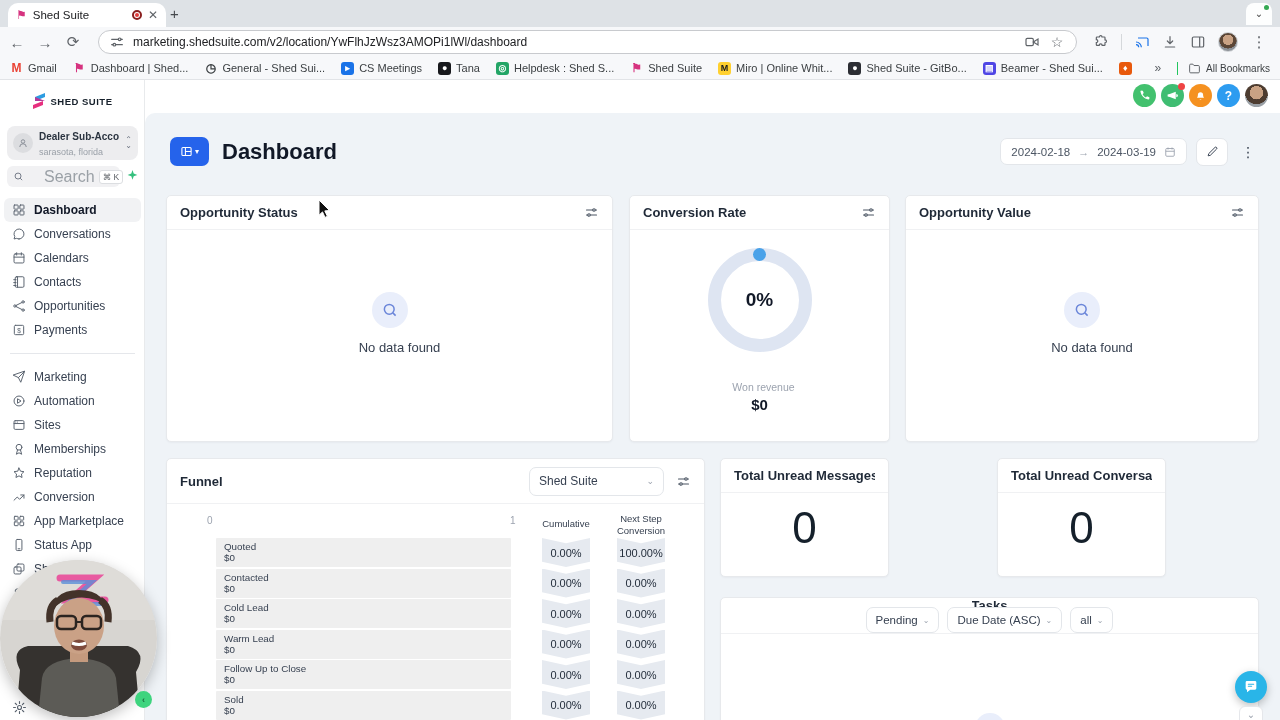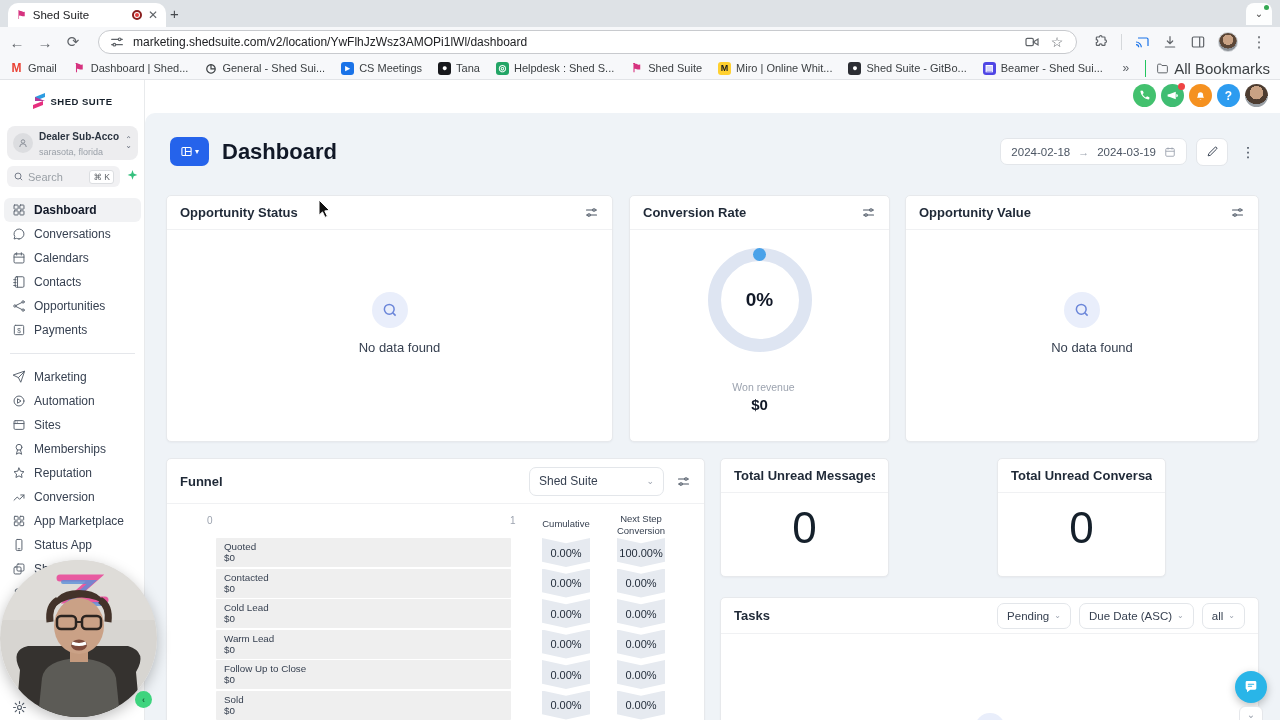--- a/index.html
+++ b/index.html
@@ -25,21 +25,21 @@
   .tb-right { display:flex; align-items:center; gap:12px; padding-right:4px; }
   .cast-blue { color:#1a73e8; }
   .avatar-sm { width:20px; height:20px; border-radius:50%; background:radial-gradient(circle at 50% 38%, #c9a284 0 36%, #5b4636 37% 60%, #8c9197 61%); border:1px solid #d0d3d6; }
   .sep { width:1px; height:16px; background:#d5d8db; }
 
   .bookmarks { position:absolute; left:0; top:57px; width:1280px; height:23px; background:#f7f8fa; border-bottom:1px solid #e2e4e7; display:flex; align-items:center; padding:0 10px; gap:16px; }
   .bm-scroll { display:flex; align-items:center; gap:16px; overflow:hidden; flex:1; white-space:nowrap; }
   .bm { display:flex; align-items:center; gap:5px; font-size:11px; color:#3c4043; flex:0 0 auto; }
   .bm-ico { width:13px; height:13px; border-radius:3px; display:inline-flex; align-items:center; justify-content:center; font-size:9px; font-weight:bold; color:#fff; line-height:1; }
   .bm-more { color:#5f6368; font-size:12px; }
-  .bm-all { display:flex; align-items:center; gap:5px; font-size:15px; color:#3c4043; border-left:1px solid #22c55e; padding-left:10px; }
+  .bm-all { display:flex; align-items:center; gap:5px; font-size:10px; color:#3c4043; border-left:1px solid #22c55e; padding-left:10px; }
 
   
   .app { position:absolute; left:0; top:80px; width:1280px; height:640px; background:#fff; }
   .app-header-icons { position:absolute; right:12px; top:4px; display:flex; gap:5px; align-items:center; }
   .hdr-circle { width:23px; height:23px; border-radius:50%; display:flex; align-items:center; justify-content:center; position:relative; color:#fff; }
   .hdr-circle svg { width:13px; height:13px; }
   .badge-dot { position:absolute; right:-1px; top:-1px; width:7px; height:7px; background:#ef4444; border-radius:50%; }
   .hdr-avatar { width:23px; height:23px; border-radius:50%; background:radial-gradient(circle at 50% 38%, #c9a284 0 36%, #4d3c30 37% 62%, #9aa0a6 63%); }
   .help-q { font-size:12px; font-weight:bold; }
 
@@ -49,21 +49,21 @@
   .logo-text { font-size:9.5px; font-weight:bold; letter-spacing:.5px; color:#16202b; }
   .account { position:absolute; left:7px; top:46px; width:131px; height:34px; background:#ededef; border-radius:8px; display:flex; align-items:center; padding:0 6px; gap:6px; }
   .acct-ava { width:20px; height:20px; border-radius:50%; background:#dcdde0; color:#8a8f98; display:flex; align-items:center; justify-content:center; flex:0 0 auto; }
   .acct-ava svg { width:12px; height:12px; }
   .acct-text { flex:1; overflow:hidden; }
   .acct-name { font-size:10px; font-weight:bold; color:#2b3440; white-space:nowrap; overflow:hidden; }
   .acct-loc { font-size:9px; color:#9aa0a8; white-space:nowrap; }
   .acct-chev { color:#6b7280; font-size:8px; line-height:.8; text-align:center; }
   .searchbox { position:absolute; left:7px; top:86px; width:113px; height:21px; background:#f1f1f3; border-radius:6px; display:flex; align-items:center; padding:0 6px; gap:4px; }
   .searchbox svg { width:11px; height:11px; color:#6b7280; flex:0 0 auto; }
-  .search-ph { flex:1; font-size:11px; color:#9aa0a6; }
+  .search-ph { flex:1; font-size:16px; color:#9aa0a6;margin-left:16px; }
   .kbd { font-size:8.5px; background:#fff; border:1px solid #dcdee1; border-radius:3px; padding:1px 3px; color:#5f6368; white-space:nowrap; }
   .spark { position:absolute; left:126px; top:89px; width:13px; height:13px; color:#35c07e; }
   .nav { position:absolute; left:4px; top:118px; width:137px; }
   .nav-item { display:flex; align-items:center; gap:8px; height:24px; padding:0 8px; border-radius:6px; color:#374151; font-size:12px; }
   .nav-item.active { background:#f1f2f4; color:#111827; font-weight:bold; }
   .nav-item svg { width:14px; height:14px; color:#5b6470; flex:0 0 auto; }
   .nav-div { height:1px; background:#e5e7eb; margin:11px 6px; }
   .nav-gear { position:absolute; left:12px; top:620px; width:15px; height:15px; color:#5b6470; }
 
   .main { position:absolute; left:145px; top:33px; width:1135px; height:607px; background:#eff3f7; border-top-left-radius:10px; overflow:hidden; }
@@ -120,21 +120,21 @@
   .f-value { font-size:9.8px; color:#374151; line-height:1.2; }
   .f-cell { position:absolute; top:0; width:48px; height:29px; background:#e6eaf0; display:flex; align-items:center; justify-content:center; font-size:11px; color:#1f2937; clip-path:polygon(0 0, 50% 18%, 100% 0, 100% 82%, 50% 100%, 0 82%); }
   .f-cell.cum { left:375px; }
   .f-cell.next { left:450px; }
 
   
   #card-unread-msg { left:575px; top:345px; width:169px; height:119px; }
   #card-unread-conv { left:852px; top:345px; width:169px; height:119px; }
   .big-zero { position:absolute; left:0; right:0; top:44px; text-align:center; font-size:44px; color:#15202b; }
   #card-tasks { left:575px; top:484px; width:539px; height:200px; }
-  #card-tasks .card-head { height:36px; }
+  #card-tasks .card-head { height:36px;flex-direction:column; }
   .task-filters { display:flex; gap:8px; align-items:center; }
   .task-pill { height:26px; border:1px solid #e3e6ea; border-radius:7px; display:flex; align-items:center; gap:5px; padding:0 9px; font-size:11.5px; color:#374151; background:#fff; }
   .task-pill .sel-chev { color:#9ca3af; font-size:8px; }
   .tasks-empty-circle { position:absolute; left:254px; top:115px; width:30px; height:30px; border-radius:50%; background:#e9eefb; }
 
   
   .webcam { position:absolute; left:0px; top:560px; width:157px; height:157px; border-radius:50%; overflow:hidden; box-shadow:0 4px 14px rgba(0,0,0,.25); }
   .webcam svg { width:100%; height:100%; display:block; }
   .cam-badge { position:absolute; left:135px; top:691px; width:17px; height:17px; border-radius:50%; background:#3ed47e; color:#1d6b42; display:flex; align-items:center; justify-content:center; font-size:9px; font-weight:bold; }
   .chat-widget { position:absolute; left:1235px; top:671px; width:32px; height:32px; border-radius:50%; background:#29b5e8; display:flex; align-items:center; justify-content:center; box-shadow:0 3px 8px rgba(0,0,0,.25); color:#fff; }

